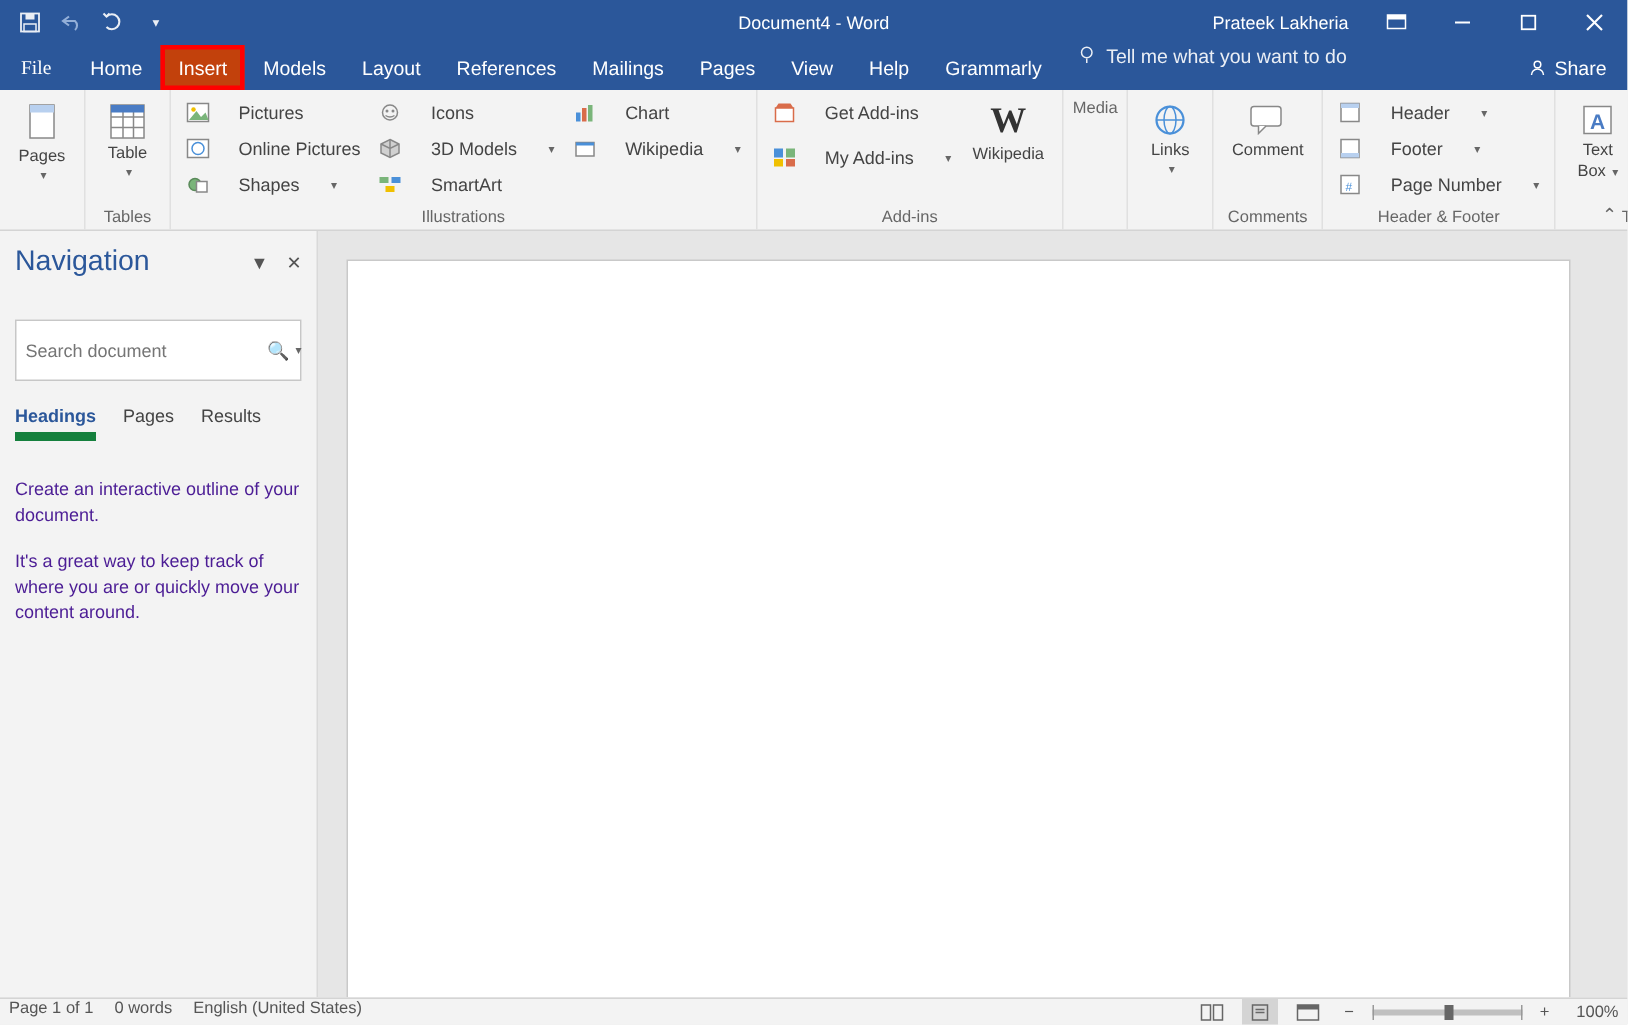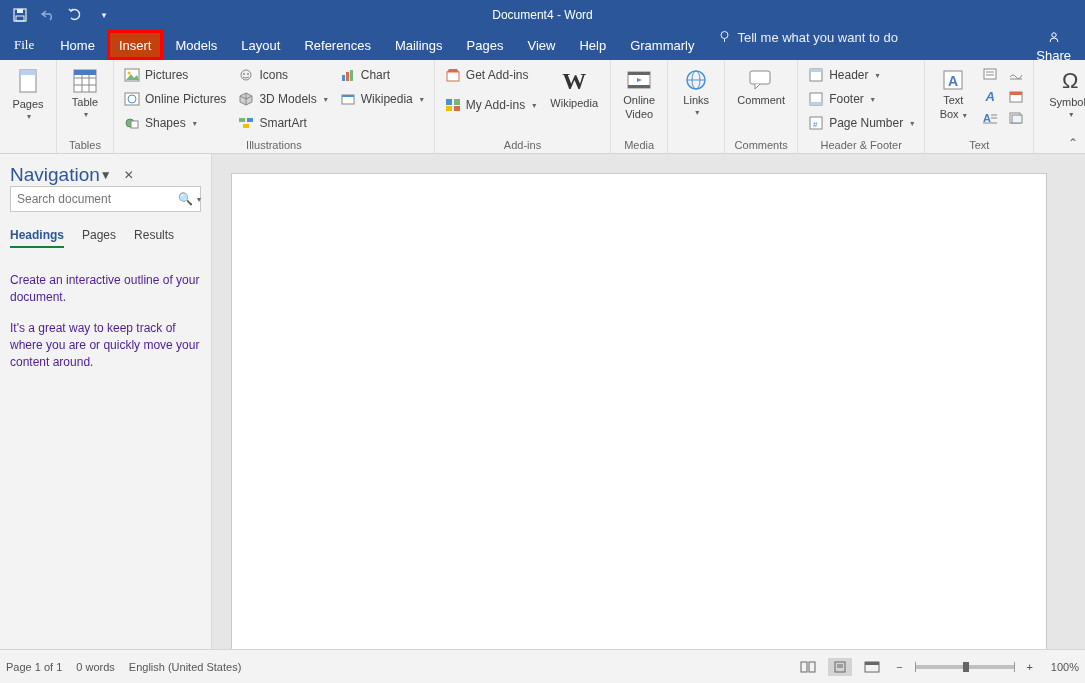--- a/index.html
+++ b/index.html
@@ -15,56 +15,56 @@
 .titlebar .user { margin-right: 10px; font-size: 12px; }
 .titlebar .winbtn { width: 44px; height: 30px; display: flex; align-items: center; justify-content: center; color: #fff; }
 
 
 .menubar { height: 30px; background: #2b579a; display: flex; align-items: stretch; color: #fff; }
 .menubar .tab { padding: 0 12px; display: flex; align-items: center; font-size: 13px; cursor: default; }
 .menubar .tab.file { padding: 0 14px; font-family: Liberation Serif, serif; }
 .menubar .tab.highlight { outline: 3px solid #ff0000; outline-offset: -3px; background: #c2410c; }
 .menubar .spacer { flex: 1; }
 .menubar .tellme { display: flex; align-items: flex-start; gap: 6px; padding: 0 12px; font-size: 13px; opacity: .9; }
-.menubar .share { display: flex; align-items: center; gap: 4px; padding: 0 14px; font-size: 13px; flex-direction: column; }
+.menubar .share { display: flex; align-items: center; gap: 4px; padding: 0 14px; font-size: 13px; }
 
 
 .ribbon { height: 94px; background: #f3f3f3; border-bottom: 1px solid #d4d4d4; display: flex; position: relative; }
 .group { border-right: 1px solid #e0e0e0; padding: 4px 6px 2px 6px; display: flex; flex-direction: column; justify-content: space-between; }
 .group-body { display: flex; align-items: flex-start; gap: 4px; flex: 1; }
 .group-label { font-size: 11px; color: #666; text-align: center; padding-top: 2px; }
 .bigbtn { width: 44px; display: flex; flex-direction: column; align-items: center; justify-content: center; gap: 2px; padding: 4px 2px; color: #444; }
 .bigbtn .l1, .bigbtn .l2 { font-size: 11px; line-height: 12px; text-align: center; }
 .bigbtn.wide { width: 60px; }
 .smallcol { display: flex; flex-direction: column; gap: 2px; }
-.smallbtn { display: flex; align-items: center; gap: 5px; padding: 3px 4px; color: #444; font-size: 12px; white-space: nowrap; }
+.smallbtn { display: flex; align-items: center; gap: 19px; padding: 3px 4px; color: #444; font-size: 12px; white-space: nowrap; }
 .smallbtn .ico { width: 16px; height: 16px; display: inline-flex; align-items: center; justify-content: center; }
 .caret { font-size: 8px; color: #666; margin-left: 2px; }
 .iconcol { display: flex; flex-direction: column; gap: 2px; }
 .iconbtn { width: 22px; height: 20px; display: flex; align-items: center; justify-content: center; }
 .ribbon-collapse { position: absolute; right: 4px; bottom: 2px; width: 16px; height: 16px; color: #666; font-size: 12px; display: flex; align-items: center; justify-content: center; }
 
 
 .workspace { flex: 1; display: flex; background: #e6e6e6; overflow: hidden; }
 .navpane { width: 212px; background: #f3f3f3; border-right: 1px solid #d9d9d9; display: flex; flex-direction: column; padding: 10px 10px 0 10px; }
-.navpane .nav-head { display: flex; align-items: center; color: #2b579a; margin-bottom: 0; }
+.navpane .nav-head { display: flex; align-items: center; justify-content: space-between; color: #2b579a; margin-bottom: 27px; }
 .navpane .nav-head h2 { font-weight: 400; font-size: 19px; }
 .navpane .nav-head .headbtns { display: flex; gap: 12px; color: #555; font-size: 12px; }
-.navpane .search { display: flex; border: 1px solid #c7c7c7; background: #fff; height: 26px; align-items: center; }
+.navpane .search { display: flex; border: 1px solid #c7c7c7; background: #fff; height: 41px; align-items: center; }
 .navpane .search input { flex: 1; border: none; outline: none; padding: 0 6px; font-size: 12px; background: transparent; }
 .navpane .search .sbtn { width: 30px; display: flex; align-items: center; justify-content: center; color: #2b579a; gap: 2px; }
 .navpane .nav-tabs { display: flex; gap: 18px; margin-top: 16px; font-size: 12px; color: #444; }
-.navpane .nav-tabs .ntab.active { color: #2b579a; border-bottom: 2px solid #15803d; padding-bottom: 4px; font-weight: 600; }
+.navpane .nav-tabs .ntab.active { color: #2b579a; border-bottom: 6px solid #15803d; padding-bottom: 4px; font-weight: 600; }
 .navpane .nav-body { margin-top: 24px; color: #4c1d95; font-size: 12px; line-height: 17px; }
 .navpane .nav-body p { margin-bottom: 14px; }
 .docarea { flex: 1; background: #e6e6e6; overflow: hidden; padding: 20px 0 0 20px; }
 .page { width: 814px; height: 1000px; background: #fff; box-shadow: 0 0 0 1px #c9c9c9; }
 
 
-.statusbar { height: 34px; background: #f3f3f3; border-top: 1px solid #d4d4d4; display: flex; align-items: center; font-size: 11px; color: #555; padding: 0 6px; gap: 14px; }
+.statusbar { height: 18px; background: #f3f3f3; border-top: 1px solid #d4d4d4; display: flex; align-items: flex-start; font-size: 11px; color: #555; padding: 0 6px; gap: 14px; }
 .statusbar .sb-right { margin-left: auto; display: flex; align-items: center; gap: 8px; }
 .statusbar .viewbtn { width: 24px; height: 18px; display: flex; align-items: center; justify-content: center; }
 .statusbar .viewbtn.active { background: #d4d4d4; }
 .statusbar .zoom-slider { width: 100px; height: 4px; background: #c0c0c0; position: relative; }
 .statusbar .zoom-slider::before, .statusbar .zoom-slider::after { content:""; position:absolute; top:-3px; width:1px; height:10px; background:#999; }
 .statusbar .zoom-slider::before { left:0; } .statusbar .zoom-slider::after { right:0; }
 .statusbar .zoom-slider .thumb { position: absolute; left: 48px; top: -3px; width: 6px; height: 10px; background: #666; }
 
 svg { display: block; }
 </style>
@@ -90,20 +90,45 @@
           <path d="M3 3 A5 5 0 1 1 3 10" fill="none" stroke="#fff" stroke-width="1.4"></path>
           <path d="M1 1 L3 3 L5 1" fill="none" stroke="#fff" stroke-width="1.4"></path>
         </svg>
       </span>
     <span class="qbtn" style="font-size:9px;">▾</span>
   </div>
   <div class="title-center">
     <span>Document4</span>
     <span class="dash">  -  </span>
     <span>Word</span>
+  </div>
+  <div class="title-right">
+    <span class="user">Prateek Lakheria</span>
+    <span class="winbtn">
+        <svg width="14" height="12" viewBox="0 0 14 12">
+          <rect x="1" y="1" width="12" height="9" fill="none" stroke="#fff"></rect>
+          <rect x="1" y="1" width="12" height="3" fill="#fff"></rect>
+        </svg>
+      </span>
+    <span class="winbtn">
+        <svg width="12" height="12" viewBox="0 0 12 12">
+          <line x1="1" y1="6" x2="11" y2="6" stroke="#fff" stroke-width="1.2"></line>
+        </svg>
+      </span>
+    <span class="winbtn">
+        <svg width="12" height="12" viewBox="0 0 12 12">
+          <rect x="1.5" y="1.5" width="9" height="9" fill="none" stroke="#fff" stroke-width="1.2"></rect>
+        </svg>
+      </span>
+    <span class="winbtn">
+        <svg width="12" height="12" viewBox="0 0 12 12">
+          <line x1="1" y1="1" x2="11" y2="11" stroke="#fff" stroke-width="1.4"></line>
+          <line x1="11" y1="1" x2="1" y2="11" stroke="#fff" stroke-width="1.4"></line>
+        </svg>
+      </span>
   </div>
 </div>
 
 <div class="menubar">
   <div class="tab file">File</div>
   <div class="tab">Home</div>
   <div class="tab highlight">Insert</div>
   <div class="tab">Models</div>
   <div class="tab">Layout</div>
   <div class="tab">References</div>
@@ -286,32 +311,20 @@
       </div>
       <div class="bigbtn wide">
         <span style="font-family:serif;font-size:24px;font-weight:bold;color:#333;">W</span>
         <span class="l1">Wikipedia</span>
       </div>
     </div>
     <div class="group-label">Add-ins</div>
   </div>
 
   <div class="group">
-    <div class="group-body">
-      <div class="bigbtn">
-        <svg width="26" height="24" viewBox="0 0 26 24">
-            <rect x="2" y="4" width="22" height="16" fill="#fff" stroke="#888"></rect>
-            <rect x="2" y="4" width="22" height="3" fill="#666"></rect>
-            <rect x="2" y="17" width="22" height="3" fill="#666"></rect>
-            <path d="M11 10 L16 12 L11 14 Z" fill="#4a90d9"></path>
-          </svg>
-        <span class="l1">Online</span>
-        <span class="l2">Video</span>
-      </div>
-    </div>
     <div class="group-label">Media</div>
   </div>
 
   <div class="group">
     <div class="group-body">
       <div class="bigbtn">
         <svg width="26" height="24" viewBox="0 0 26 24">
             <circle cx="13" cy="12" r="9" fill="none" stroke="#4a90d9" stroke-width="1.5"></circle>
             <ellipse cx="13" cy="12" rx="4" ry="9" fill="none" stroke="#4a90d9"></ellipse>
             <line x1="4" y1="12" x2="22" y2="12" stroke="#4a90d9"></line>

